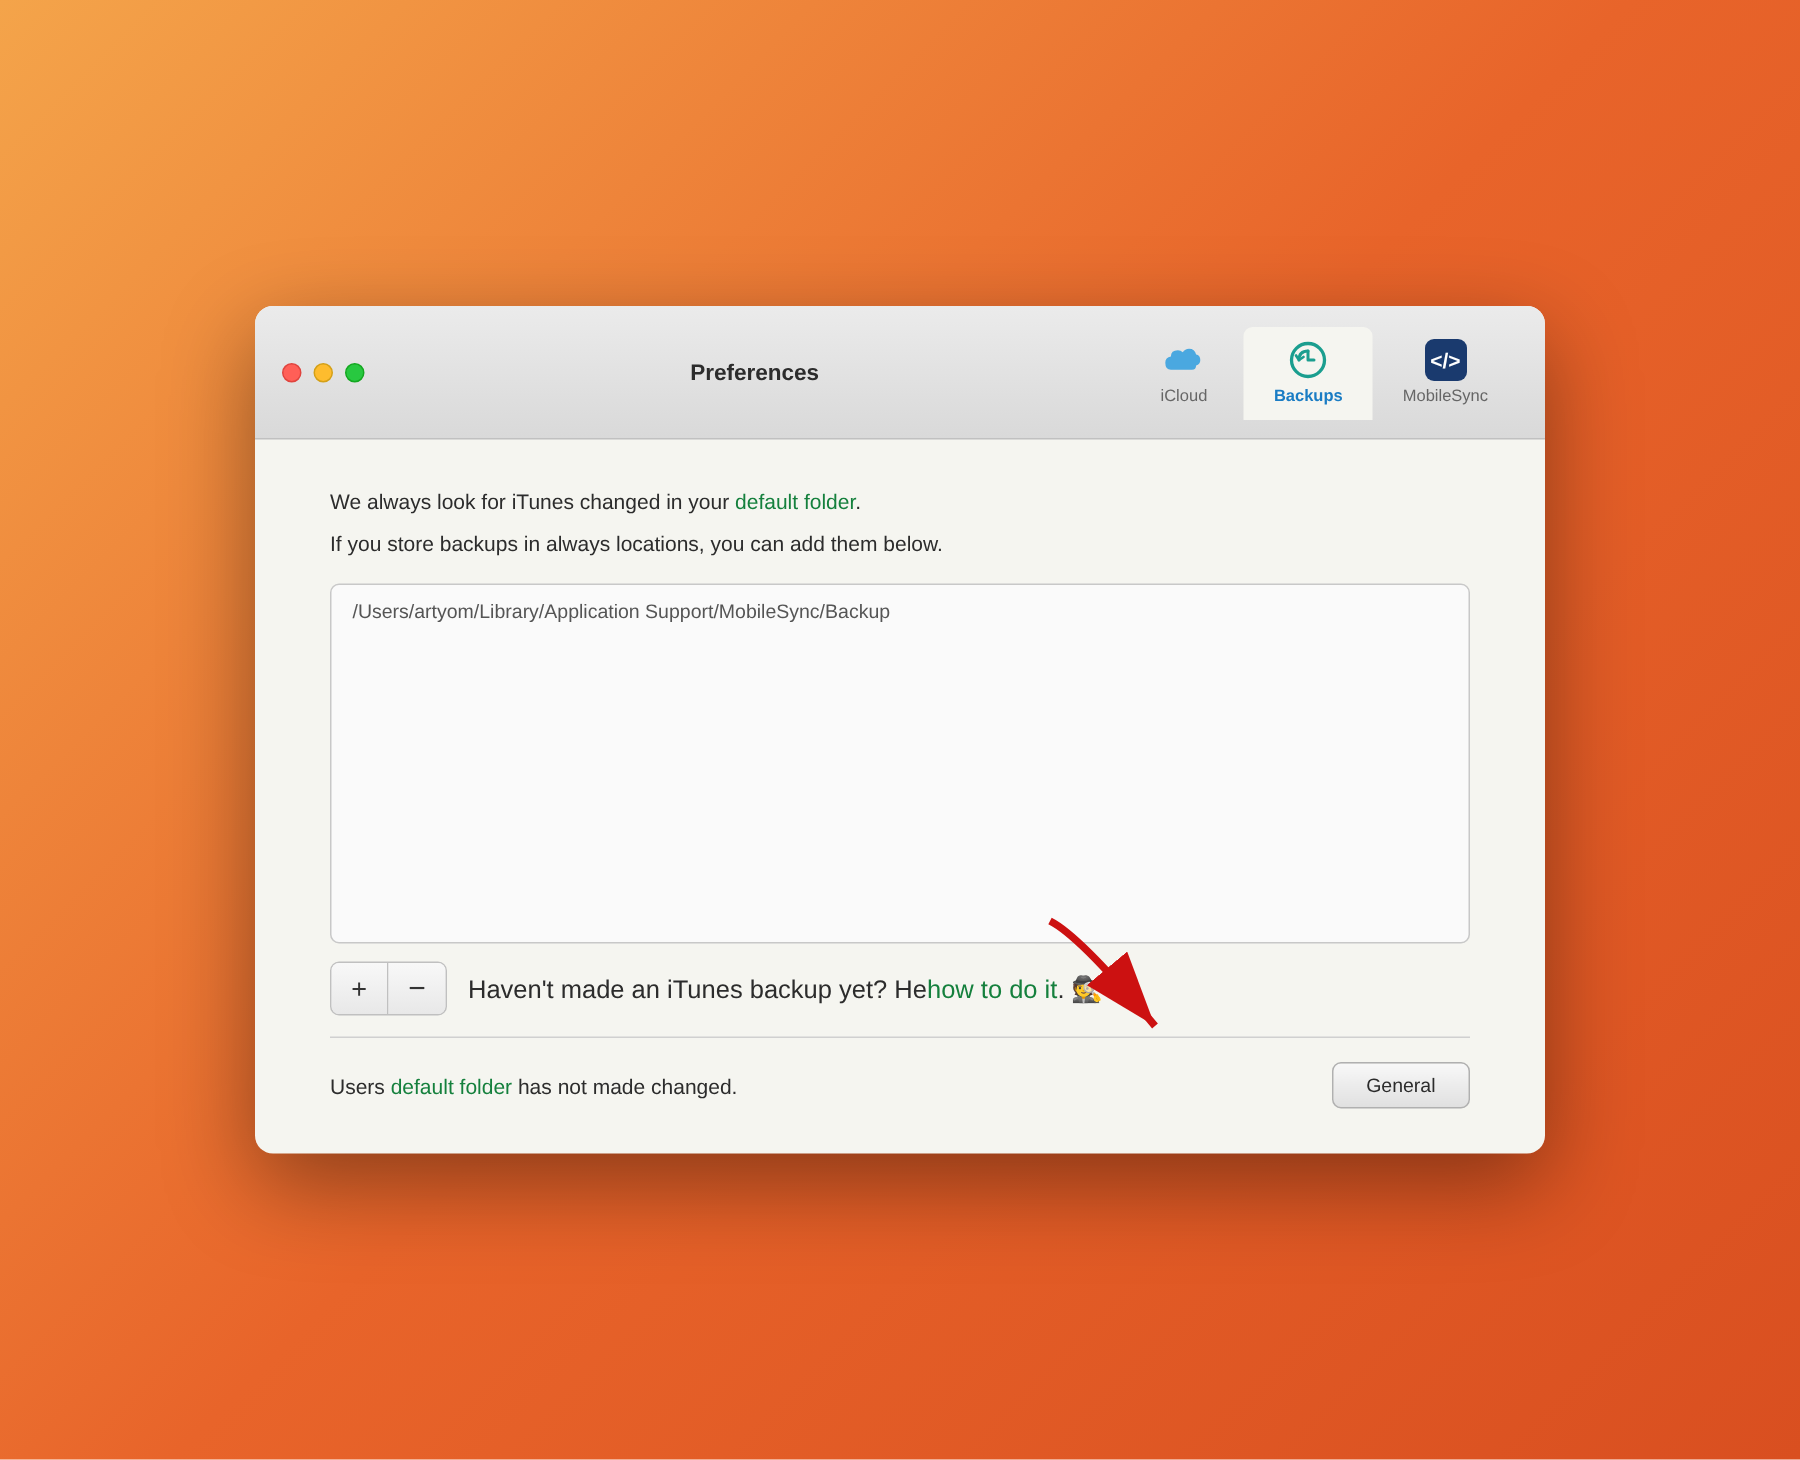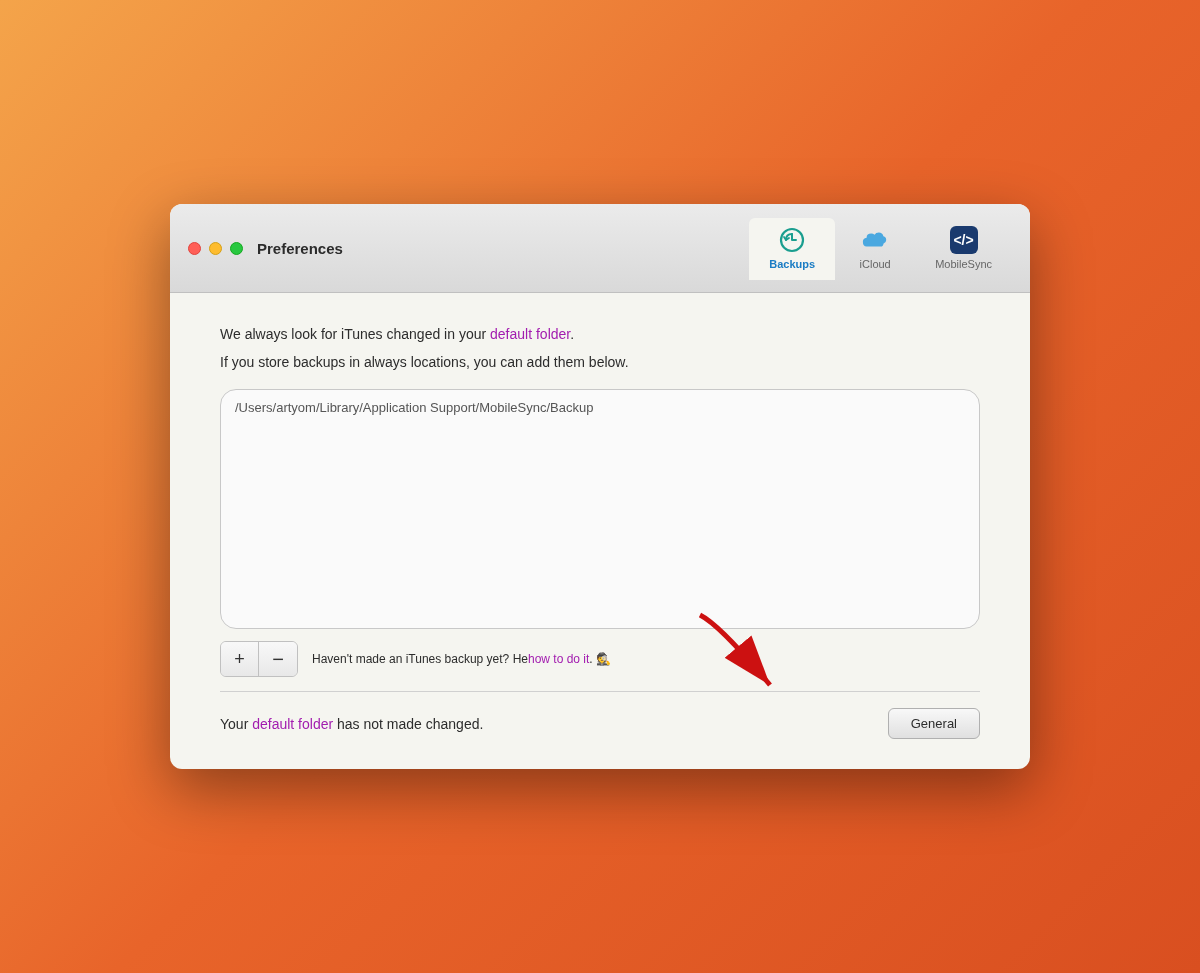--- a/index.html
+++ b/index.html
@@ -27,20 +27,21 @@
       padding: 14px 18px 0 18px;
       border-bottom: 1px solid #c0c0c0;
       display: flex;
       flex-direction: column;
     }
 
     .titlebar-top {
       display: flex;
       align-items: center;
       margin-bottom: 12px;
+      text-align: center;
     }
 
     .traffic-lights {
       display: flex;
       gap: 8px;
       margin-right: 14px;
     }
 
     .traffic-light {
       width: 13px;
@@ -124,29 +125,29 @@
     }
 
     .description-text {
       font-size: 14px;
       color: #2c2c2c;
       line-height: 1.6;
       margin-bottom: 6px;
     }
 
     .description-text a, .link {
-      color: #a21caf;
+      color: #15803d;
       text-decoration: none;
     }
 
     .backup-list {
       margin-top: 16px;
       margin-bottom: 12px;
       border: 1px solid #c8c8c8;
-      border-radius: 16px;
+      border-radius: 6px;
       background: #fafafa;
       min-height: 240px;
     }
 
     .backup-list-item {
       padding: 10px 14px;
       font-size: 13px;
       color: #555;
       border-bottom: 1px solid #e5e5e5;
     }
@@ -183,21 +184,21 @@
       background: linear-gradient(to bottom, #f8f8f8, #e8e8e8);
       user-select: none;
     }
 
     .add-btn {
       border-right: 1px solid #c0c0c0;
       font-size: 18px;
     }
 
     .helper-text {
-      font-size: 12px;
+      font-size: 17px;
       color: #2c2c2c;
     }
 
     .divider {
       height: 1px;
       background: #d0d0d0;
       margin: 10px 0;
     }
 
     .bottom-bar {
@@ -243,44 +244,44 @@
     <div class="titlebar-top">
       <div class="traffic-lights">
         <div class="traffic-light close"></div>
         <div class="traffic-light minimize"></div>
         <div class="traffic-light maximize"></div>
       </div>
       <span class="window-title">Preferences</span>
 
       <div class="tabs">
 
+
+        <div class="tab">
+          <div class="tab-icon">
+            <svg width="30" height="22" viewBox="0 0 30 22" fill="none">
+              <path d="M6 18 Q2 18 2 13 Q2 9 6 8.5 Q6 4 11 4 Q13 4 14.5 5.5 Q16 3 19 3 Q23 3 24 7 Q27 7.5 27 11 Q27 14 24 15 Q24 18 21 18 Z" fill="#4aa8e0"></path>
+            </svg>
+          </div>
+          <span class="tab-label">iCloud</span>
+        </div>
 
         <div class="tab active">
           <div class="tab-icon backups-icon-svg">
             <svg width="28" height="28" viewBox="0 0 28 28" fill="none">
               <circle cx="14" cy="14" r="11" fill="none" stroke="#1a9e8f" stroke-width="2.2"></circle>
               <path d="M14 8 L14 14 L18 14" stroke="#1a9e8f" stroke-width="2" stroke-linecap="round" stroke-linejoin="round"></path>
               <path d="M8 14 Q8 8 14 8" stroke="#1a9e8f" stroke-width="2" fill="none" stroke-linecap="round"></path>
               <path d="M6 11 L8 14 L11 12" stroke="#1a9e8f" stroke-width="1.8" fill="none" stroke-linecap="round" stroke-linejoin="round"></path>
             </svg>
           </div>
           <span class="tab-label">Backups</span>
         </div>
 
         <div class="tab">
           <div class="tab-icon">
-            <svg width="30" height="22" viewBox="0 0 30 22" fill="none">
-              <path d="M6 18 Q2 18 2 13 Q2 9 6 8.5 Q6 4 11 4 Q13 4 14.5 5.5 Q16 3 19 3 Q23 3 24 7 Q27 7.5 27 11 Q27 14 24 15 Q24 18 21 18 Z" fill="#4aa8e0"></path>
-            </svg>
-          </div>
-          <span class="tab-label">iCloud</span>
-        </div>
-
-        <div class="tab">
-          <div class="tab-icon">
             <div class="scripting-icon-wrapper">
               <span>&lt;/&gt;</span>
             </div>
           </div>
           <span class="tab-label">MobileSync</span>
         </div>
       </div>
     </div>
   </div>
 
@@ -303,21 +304,21 @@
         <span>Haven't made an iTunes backup yet? He</span><a class="link" href="#">how to do it</a><span>.</span>
         <span>🕵️</span>
       </span>
     </div>
 
     <div class="divider"></div>
 
     <div class="overlay-container">
       <div class="bottom-bar">
         <span class="bottom-text">
-          <span>Your </span><a class="link" href="#">default folder</a><span> has not made changed.</span>
+          <span>Users </span><a class="link" href="#">default folder</a><span> has not made changed.</span>
         </span>
         <button class="change-btn">General</button>
       </div>
 
       <div class="arrow-overlay">
         <svg width="130" height="100" viewBox="0 0 130 100">
           <defs>
             <marker id="arrowhead" markerWidth="10" markerHeight="7" refX="10" refY="3.5" orient="auto">
               <polygon points="0 0, 10 3.5, 0 7" fill="#cc1111"></polygon>
             </marker>

